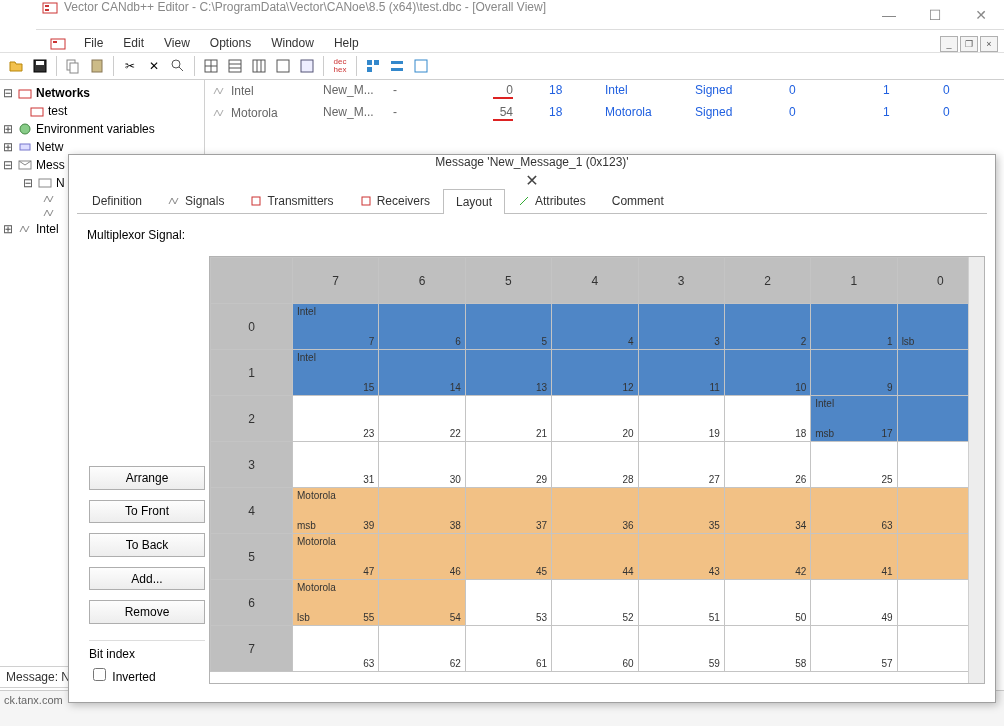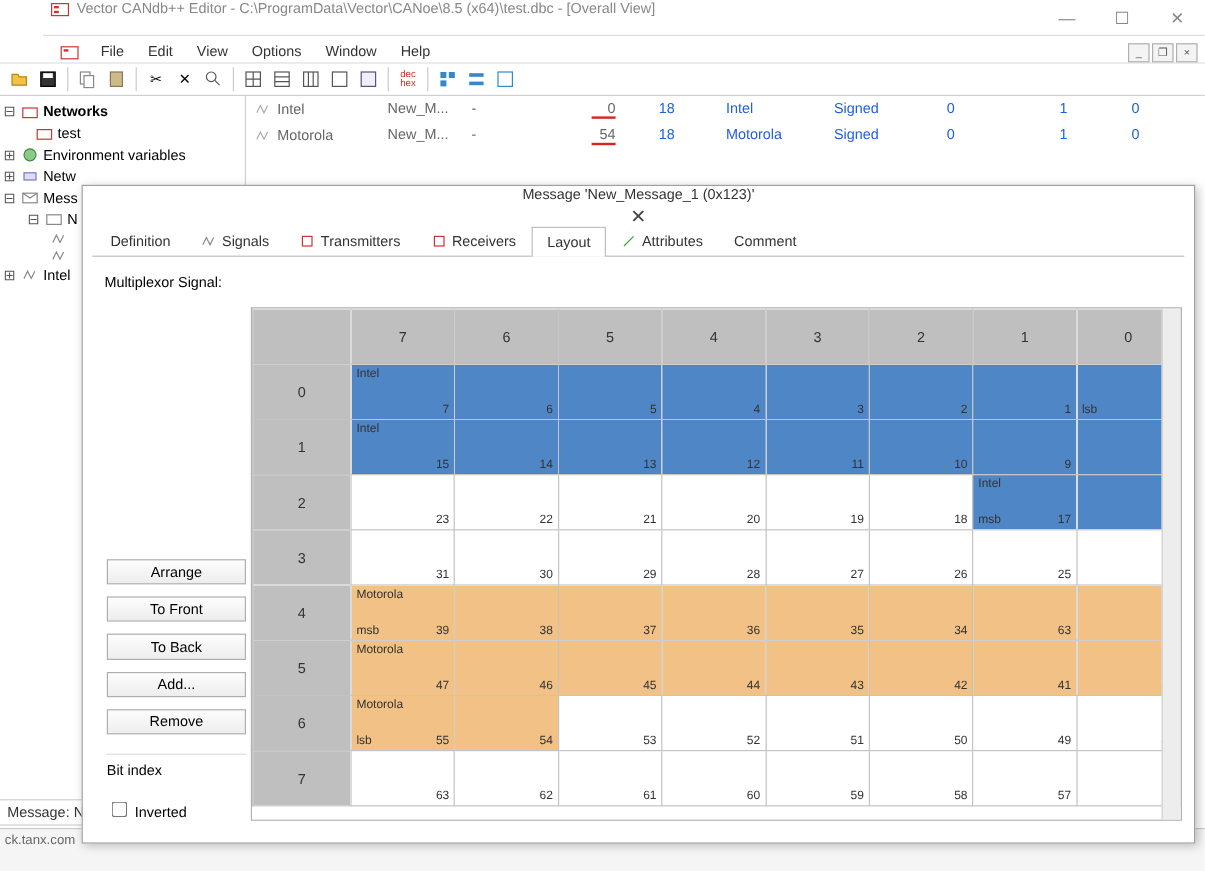--- a/index.html
+++ b/index.html
@@ -52,21 +52,21 @@
   .dlgtitle .close{font-size:16px;color:#444;padding:2px 6px;}
   .tabs{height:26px;display:flex;align-items:flex-end;padding-left:10px;gap:0;font-size:12px;}
   .tab{padding:5px 12px;border:1px solid transparent;border-bottom:none;color:#333;display:flex;align-items:center;gap:5px;}
   .tab.active{border-color:#bfbfbf;background:#fff;position:relative;top:1px;}
   .tabsep{height:1px;background:#bfbfbf;margin:0 8px 0 8px;}
   .mxrow{display:flex;align-items:center;gap:20px;padding:14px 18px;}
   .mxrow select{flex:1;height:22px;border:1px solid #abadb3;font-size:12px;padding:2px 4px;}
   .workarea{display:flex;height:calc(100% - 32px - 26px - 1px - 50px);padding:0 10px 10px 10px;}
   .btncol{width:116px;display:flex;flex-direction:column;gap:10px;padding-top:210px;margin-left:10px;}
   .btncol button{height:26px;border:1px solid #aeaeae;background:linear-gradient(#fdfdfd,#ededed);font-size:12px;}
-  .chkbox{display:flex;flex-direction:column;gap:16px;border-top:1px solid #ddd;padding-top:6px;margin-top:6px;}
+  .chkbox{display:flex;flex-direction:column;gap:4px;border-top:1px solid #ddd;padding-top:6px;margin-top:6px;}
   .gridwrap{flex:1;border:1px solid #b3b3b3;background:#fff;position:relative;overflow:hidden;margin-left:4px;}
   table.bitgrid{border-collapse:collapse;width:100%;table-layout:fixed;}
   table.bitgrid th,table.bitgrid td{border:1px solid #c4c4c4;height:46px;position:relative;}
   table.bitgrid th{background:#bfbfbf;color:#333;font-weight:normal;font-size:12px;}
   table.bitgrid th.rowh{width:82px;}
   table.bitgrid td{font-size:10px;color:#333;}
   .cell{position:absolute;inset:0;padding:2px 4px;display:flex;flex-direction:column;justify-content:space-between;}
   .cell .top{font-size:10px;text-align:left;}
   .cell .bot{font-size:10px;text-align:right;display:flex;justify-content:space-between;}
   .sigblue{background:#4f86c6;color:#000;}

